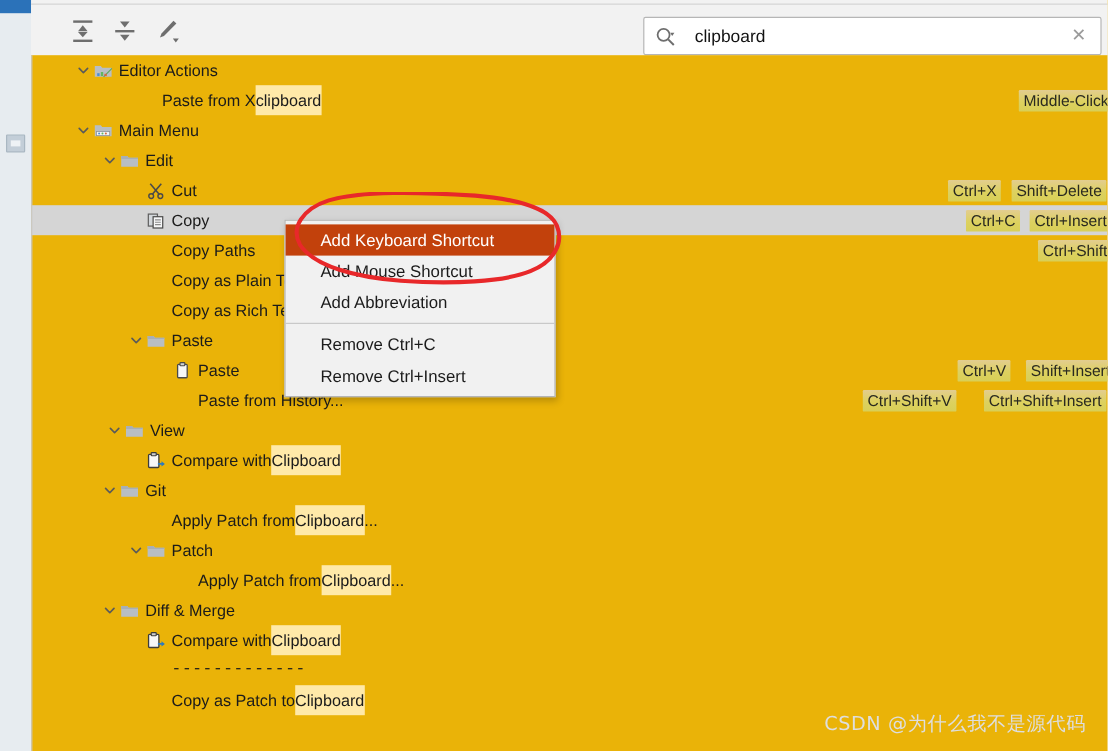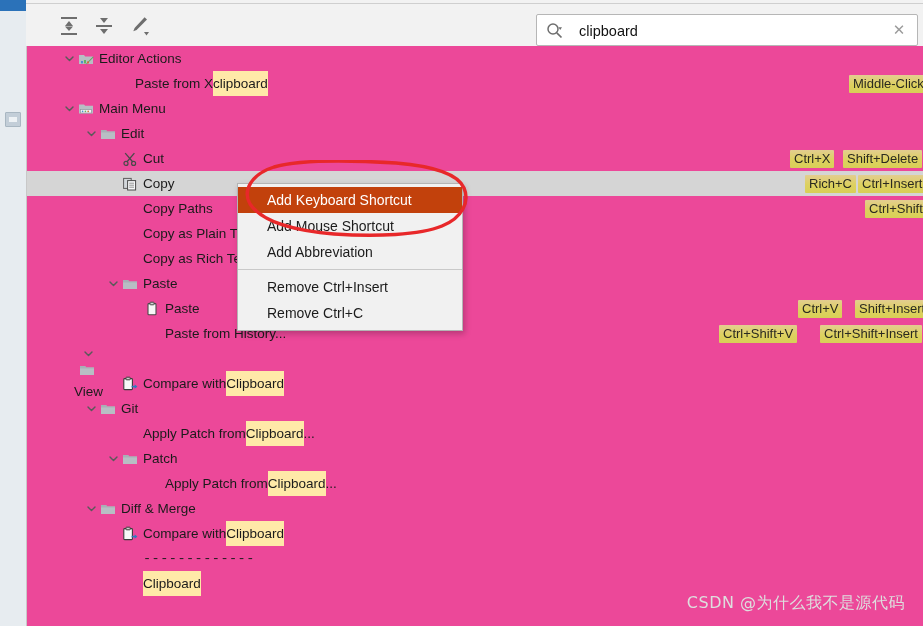--- a/index.html
+++ b/index.html
@@ -64,21 +64,21 @@
     font-family:"Liberation Sans","DejaVu Sans",sans-serif;width:300px;
   }
   #search-clear{
     position:absolute;right:10px;top:7px;width:16px;height:16px;
     color:#9b9b9b;font-size:15px;line-height:16px;text-align:center;cursor:default;
   }
 
   
   #tree-viewport{
     position:absolute;left:26px;top:46px;right:0;bottom:0;
-    background:#ec4899;overflow:hidden;
+    background:#eab308;overflow:hidden;
   }
   #tree-left-border{
     position:absolute;left:26px;top:46px;width:1px;bottom:0;background:#c8c8c8;
   }
 
   .row{
     position:relative;height:25px;line-height:25px;white-space:nowrap;
   }
   .row.selected{background:#d5d5d5;}
   .row-label{
@@ -278,21 +278,21 @@
           <svg width="16" height="16" viewBox="0 0 16 16">
             <rect x="1.6" y="2.4" width="7.6" height="10" fill="#d3d7db" stroke="#5d5d5d" stroke-width="1"></rect>
             <rect x="5.6" y="4.6" width="8" height="9.4" fill="#f6f7f8" stroke="#4a4a4a" stroke-width="1"></rect>
             <line x1="7.2" y1="7.2" x2="12" y2="7.2" stroke="#8a8a8a" stroke-width="0.9"></line>
             <line x1="7.2" y1="9.2" x2="12" y2="9.2" stroke="#8a8a8a" stroke-width="0.9"></line>
             <line x1="7.2" y1="11.2" x2="12" y2="11.2" stroke="#8a8a8a" stroke-width="0.9"></line>
           </svg>
         </span>
         <span class="txt">Copy</span>
       </div>
-      <span class="sc" style="left: 779px;">Rich+C</span>
+      <span class="sc" style="left: 779px;">Ctrl+C</span>
       <span class="sc" style="left: 832px;">Ctrl+Insert</span>
     </div>
     <div class="row">
       <div class="row-label" style="left: 80px;">
         <span class="twisty"></span>
         <span class="ico"></span>
         <span class="txt">Copy Paths</span>
       </div>
       <span class="sc" style="left: 839px;">Ctrl+Shift+C</span>
     </div>
@@ -343,21 +343,21 @@
     <div class="row">
       <div class="row-label" style="left: 102px;">
         <span class="twisty"></span>
         <span class="ico"></span>
         <span class="txt">Paste from History...</span>
       </div>
       <span class="sc" style="left: 693px;">Ctrl+Shift+V</span>
       <span class="sc" style="left: 794px;">Ctrl+Shift+Insert</span>
     </div>
     <div class="row">
-      <div class="row-label" style="left: 48px; flex-direction: column;">
+      <div class="row-label" style="left: 62px;">
         <span class="twisty">
           <svg width="11" height="11" viewBox="0 0 11 11">
             <path d="M2 4 L5.5 7.6 L9 4" fill="none" stroke="#5a5a5a" stroke-width="1.4" stroke-linecap="round" stroke-linejoin="round"></path>
           </svg>
         </span>
         <span class="ico">
           <svg width="16" height="16" viewBox="0 0 16 16">
             <path d="M1 4 L6 4 L7.2 5.4 L15 5.4 L15 13 L1 13 Z" fill="#b8bec4"></path>
             <path d="M1 4 L6 4 L7.2 5.4 L15 5.4 L15 6.6 L1 6.6 Z" fill="#a8afb6"></path>
           </svg>
@@ -465,34 +465,35 @@
       <div class="row-label" style="left: 80px;">
         <span class="twisty"></span>
         <span class="ico"></span>
         <span class="dashes">-------------</span>
       </div>
     </div>
     <div class="row">
       <div class="row-label" style="left: 80px;">
         <span class="twisty"></span>
         <span class="ico"></span>
+        <span class="txt">Copy as Patch to </span>
         <span class="txt hl">Clipboard</span>
       </div>
     </div>
   </div>
 <div id="tree-left-border"></div>
 <div id="right-edge"></div>
 
 <div id="ctx-menu">
     <div class="ctx-item active">Add Keyboard Shortcut</div>
     <div class="ctx-item">Add Mouse Shortcut</div>
     <div class="ctx-item">Add Abbreviation</div>
     <div class="ctx-sep"></div>
+    <div class="ctx-item">Remove Ctrl+C</div>
     <div class="ctx-item">Remove Ctrl+Insert</div>
-    <div class="ctx-item">Remove Ctrl+C</div>
   </div>
 
 <svg id="annotation" viewBox="0 0 240 78" preserveAspectRatio="none">
   <path d="M14,44 C6,30 16,14 38,7 C66,-1 112,0 160,3 C196,6 222,14 228,28
            C234,42 226,58 206,66 C184,75 140,77 98,74 C60,71 26,62 14,44 Z" fill="none" stroke="#e8282a" stroke-width="3.4" stroke-linecap="round" stroke-linejoin="round"></path>
 </svg>
 
 <div id="watermark">CSDN @为什么我不是源代码</div>
 
 </body></html>

